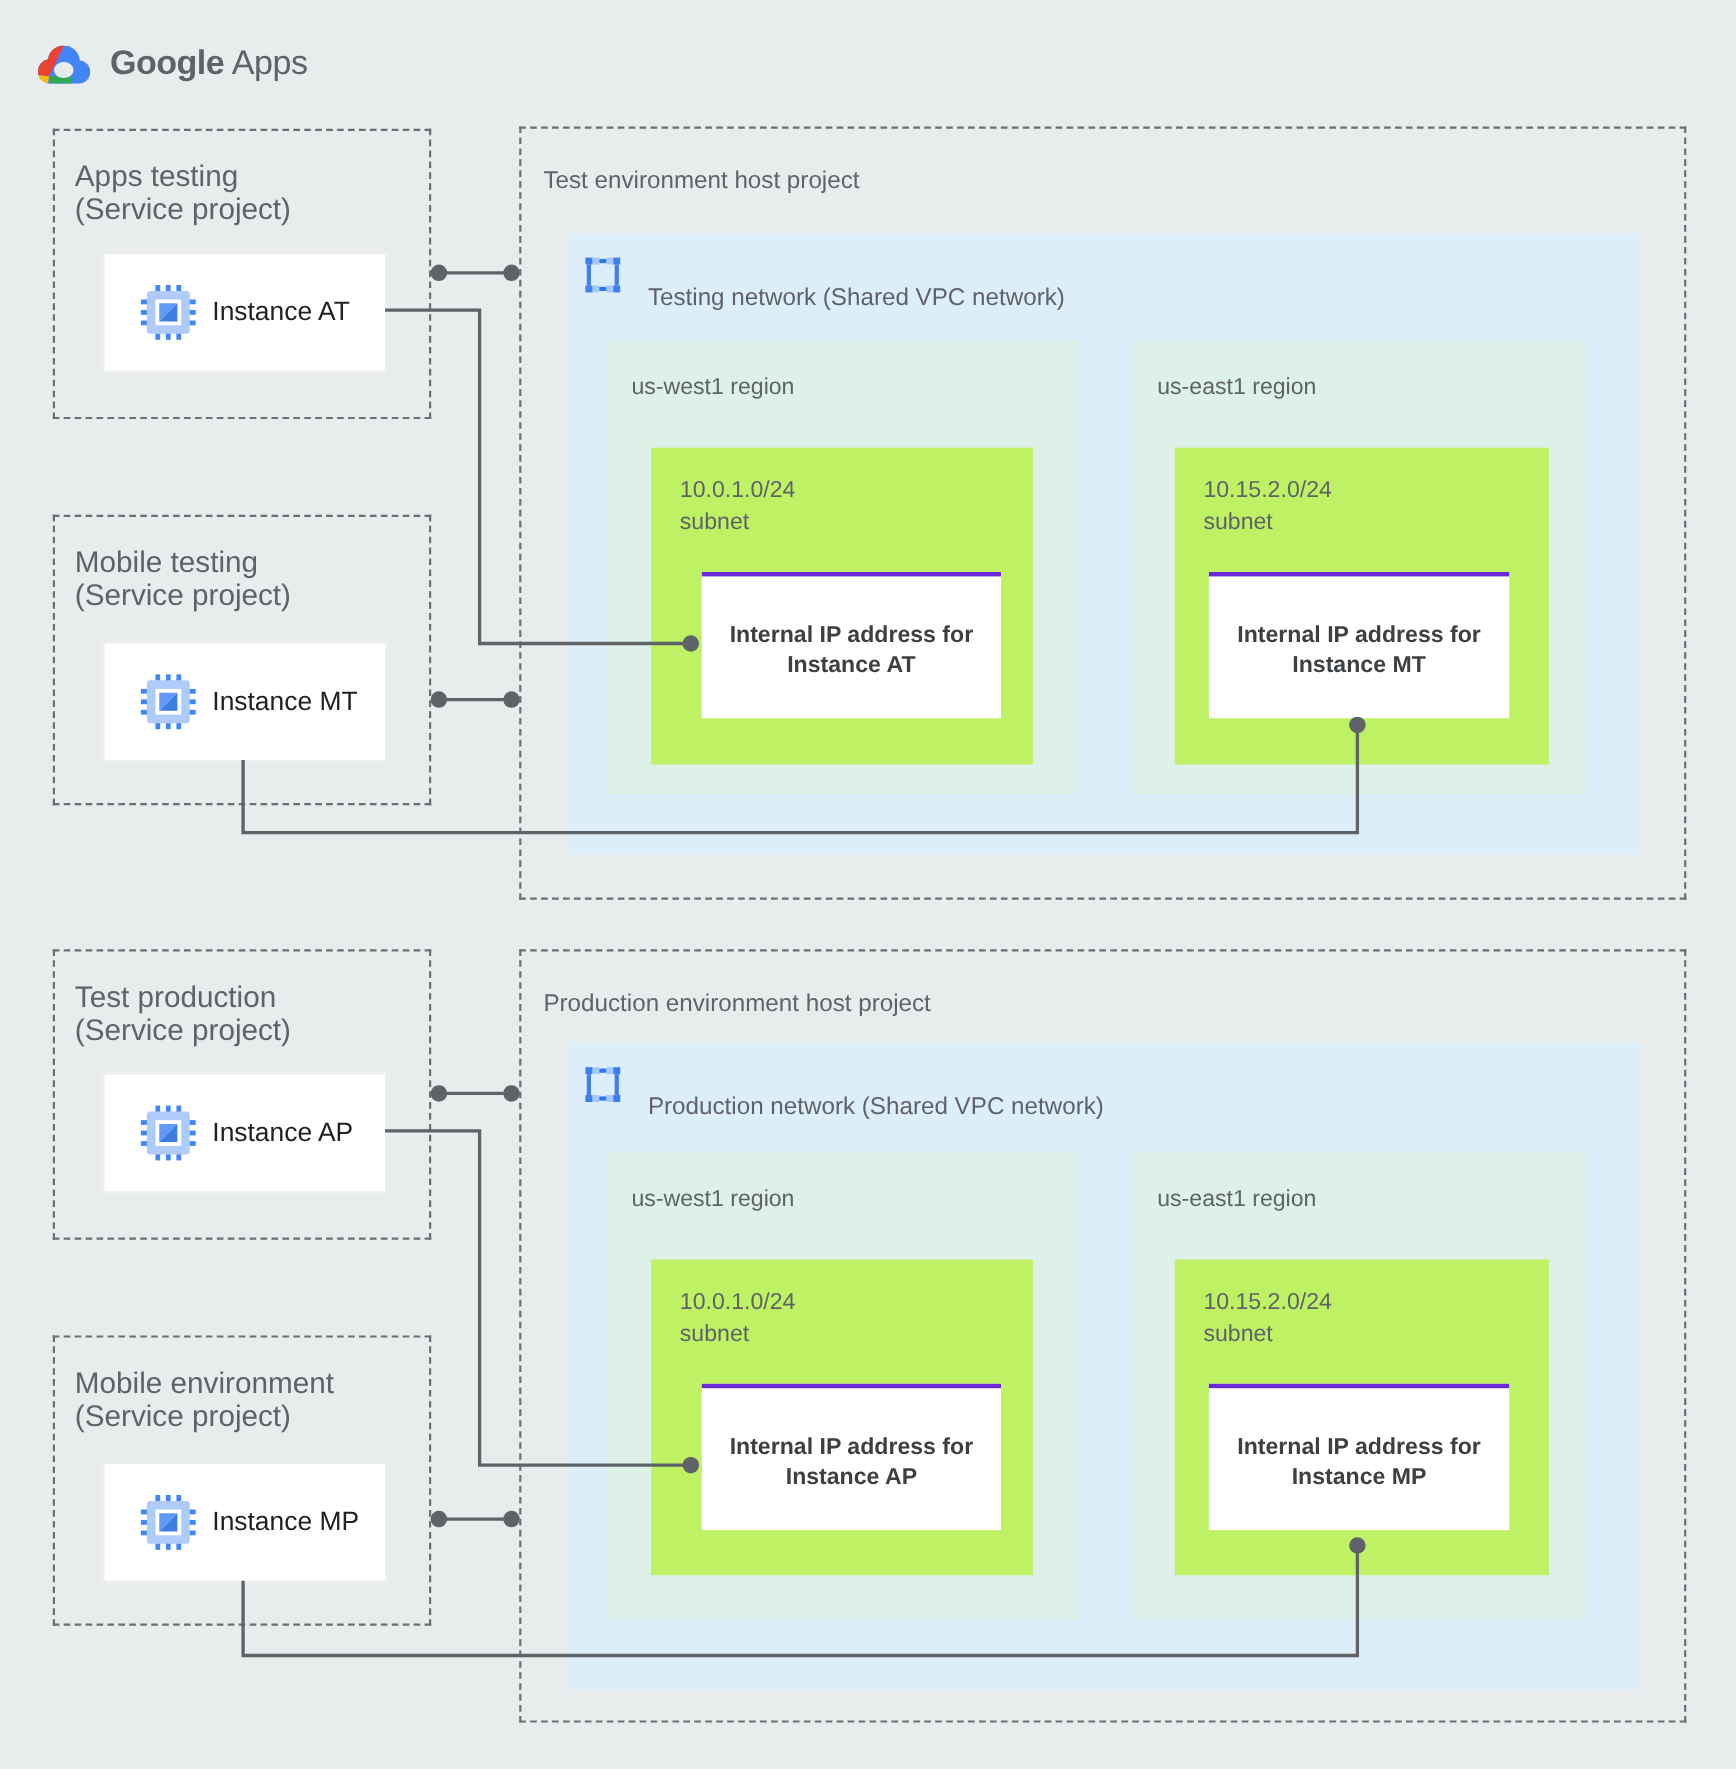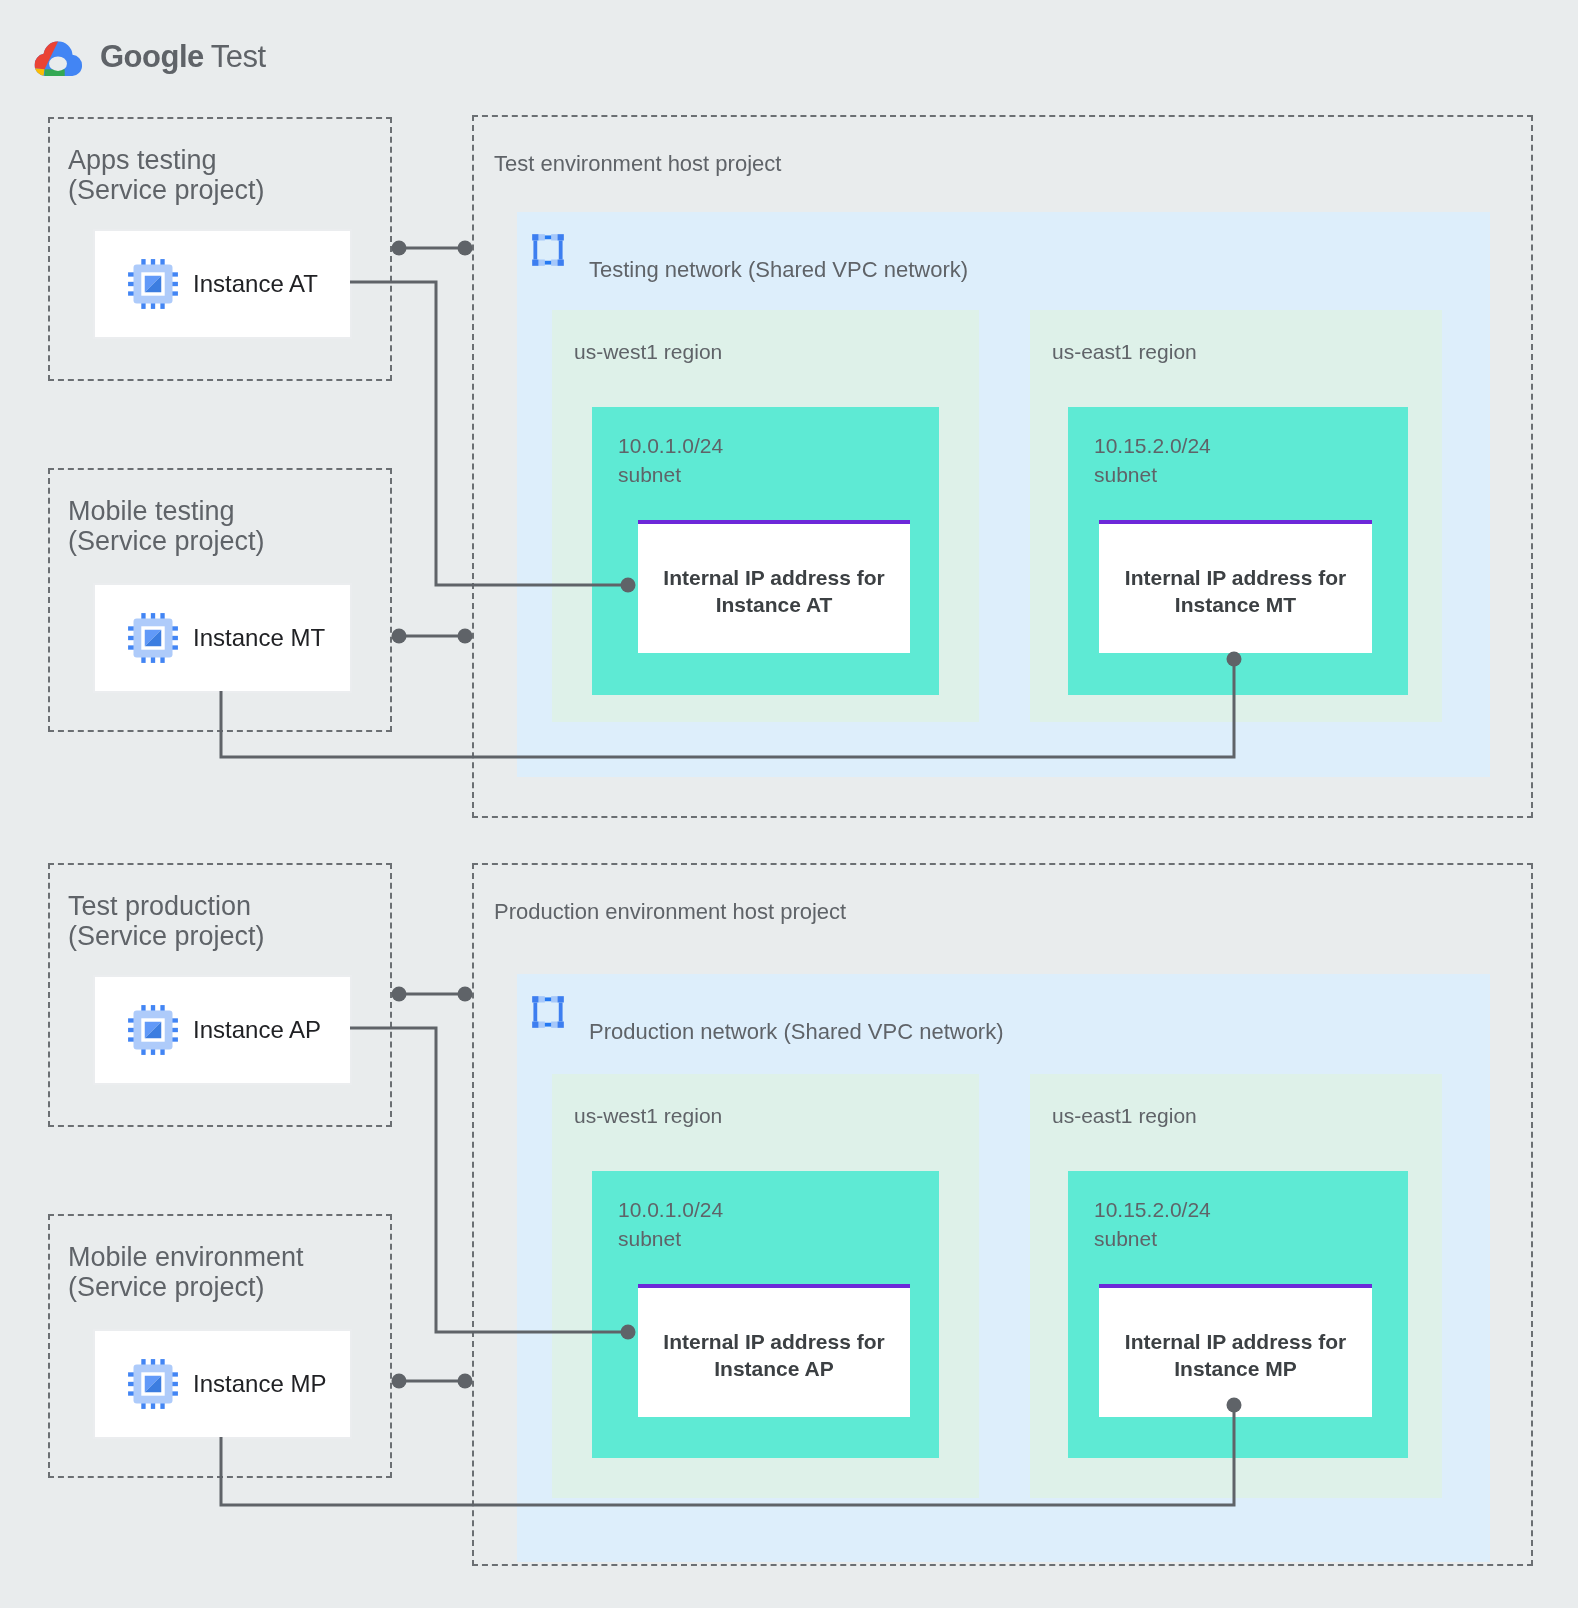--- a/index.html
+++ b/index.html
@@ -26,33 +26,33 @@
 
   
   .card{position:absolute;left:43px;width:259px;height:110px;background:#fff;
         border:2px solid #ebedef;display:flex;align-items:center;}
   #card1{top:110px;} #card2{top:113px;} #card3{top:110px;} #card4{top:113px;}
   .chip{width:52px;height:52px;margin-left:32px;flex:0 0 auto;}
   .card-label{margin-left:14px;font-size:24px;color:#202124;}
 
   
   .net{position:absolute;left:43px;width:973px;background:#ddeefb;}
-  #net1{top:95px;height:565px;} #net2{top:109px;height:588px;}
+  #net1{top:95px;height:565px;} #net2{top:83px;height:588px;}
   .net-head{position:absolute;left:12px;top:18px;height:40px;display:flex;align-items:center;}
   .vpc-icon{width:38px;height:38px;flex:0 0 auto;}
   .net-label{margin-left:22px;font-size:22px;color:#5f6368;margin-top:39px;}
 
   .region{position:absolute;background:#def1e9;}
   #gw1{left:35px;top:98px;width:427px;height:412px;}
   #ge1{left:513px;top:98px;width:412px;height:412px;}
   #gw2{left:35px;top:100px;width:427px;height:424px;}
   #ge2{left:513px;top:100px;width:412px;height:424px;}
   .region-label{position:absolute;left:22px;top:30px;font-size:21px;color:#5f6368;}
 
-  .subnet{position:absolute;background:#5eead4;text-decoration:underline;}
+  .subnet{position:absolute;background:#bef264;text-decoration:underline;}
   #pw1{left:40px;top:97px;width:347px;height:288px;}
   #pe1{left:38px;top:97px;width:340px;height:288px;}
   #pw2{left:40px;top:97px;width:347px;height:287px;}
   #pe2{left:38px;top:97px;width:340px;height:287px;}
   .subnet-label{position:absolute;left:26px;top:24px;font-size:21px;line-height:29px;color:#5f6368;}
 
   .ipbox{position:absolute;background:#fff;border-top:4px solid #6d28d9;
          text-align:center;padding-top:40px;font-weight:bold;font-size:21px;
          line-height:27px;color:#3c4043;}
   #ww1{left:46px;top:113px;width:272px;height:133px;}
@@ -82,21 +82,21 @@
       </defs>
       <g clip-path="url(#cloudClip)">
         <rect x="0" y="0" width="100" height="80" fill="#4285f4"></rect>
         <path d="M-10,58 L30,-10 L58,-4 L26,62 Z" fill="#ea4335"></path>
         <path d="M-10,58 L26,62 L22,88 L-14,86 Z" fill="#fbbc04"></path>
         <rect x="26" y="62" width="36" height="12" fill="#34a853"></rect>
         <ellipse cx="50" cy="52" rx="16" ry="13" fill="#e9eced"></ellipse>
       </g>
     </svg>
     <div class="logo-text">
-      <span class="brand">Google</span><span class="product">Test</span>
+      <span class="brand">Google</span><span class="product">Apps</span>
     </div>
   </div>
 
   <div class="sp" id="sp1">
     <div class="sp-label">
       <div>Apps testing</div>
       <div>(Service project)</div>
     </div>
     <div class="card" id="card1">
       <svg class="chip" viewBox="0 0 24 24" aria-hidden="true">

